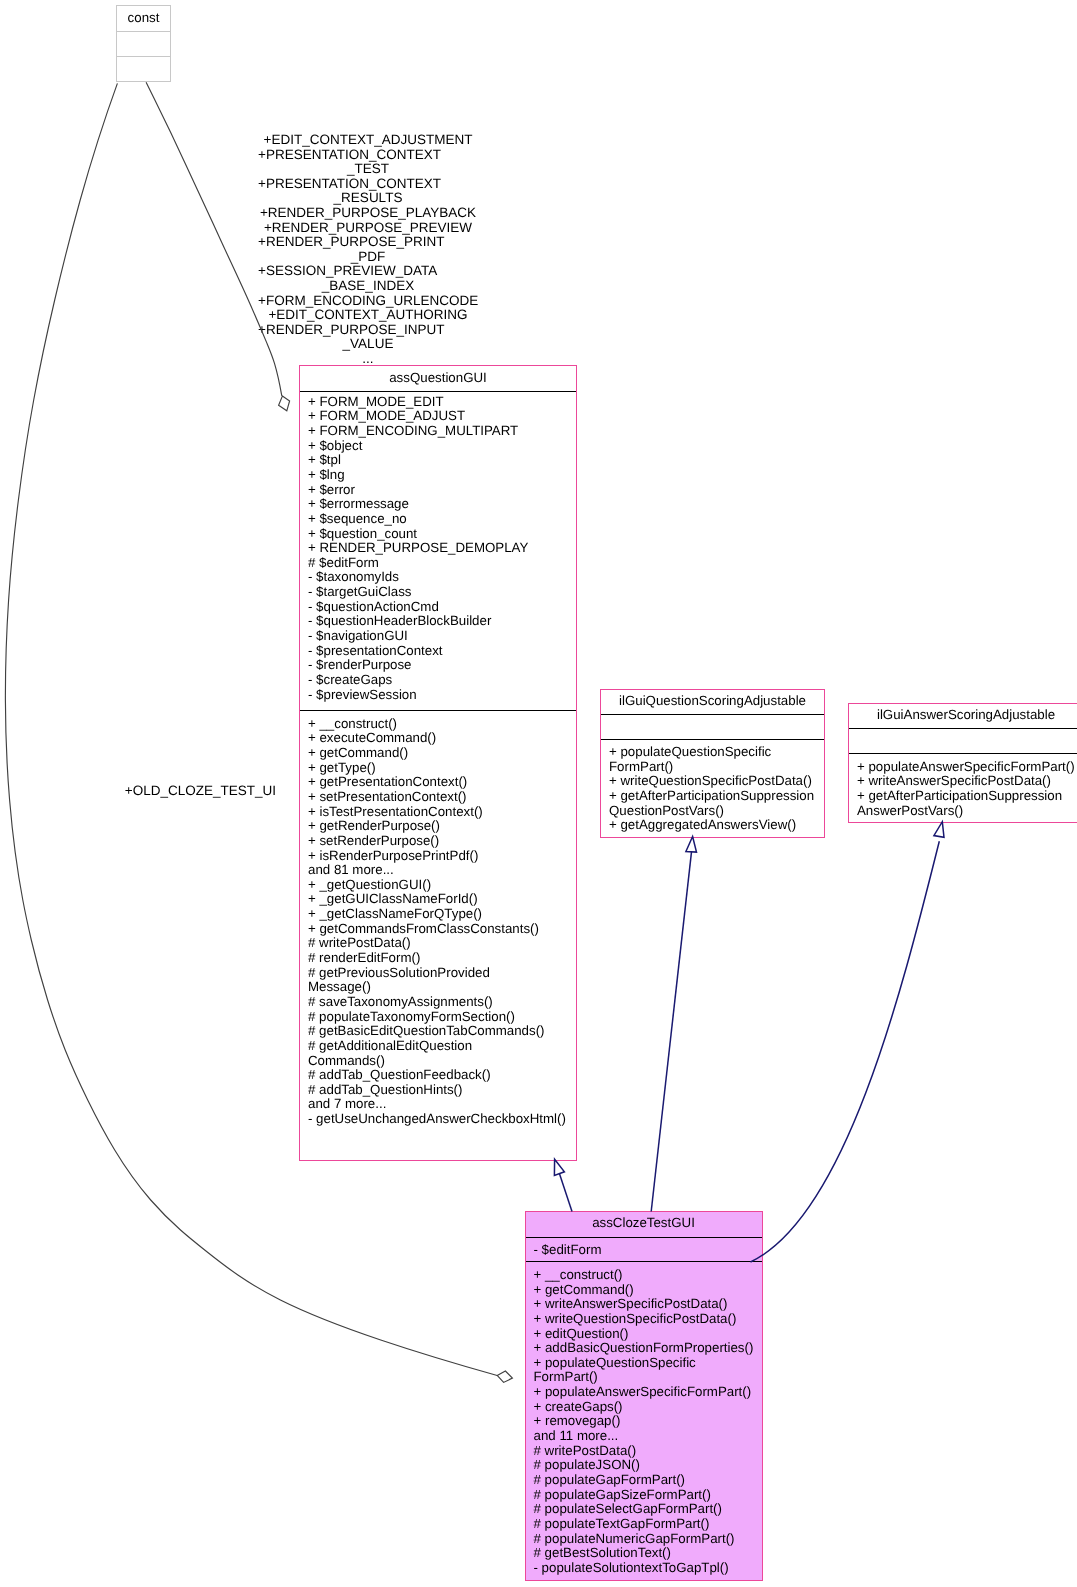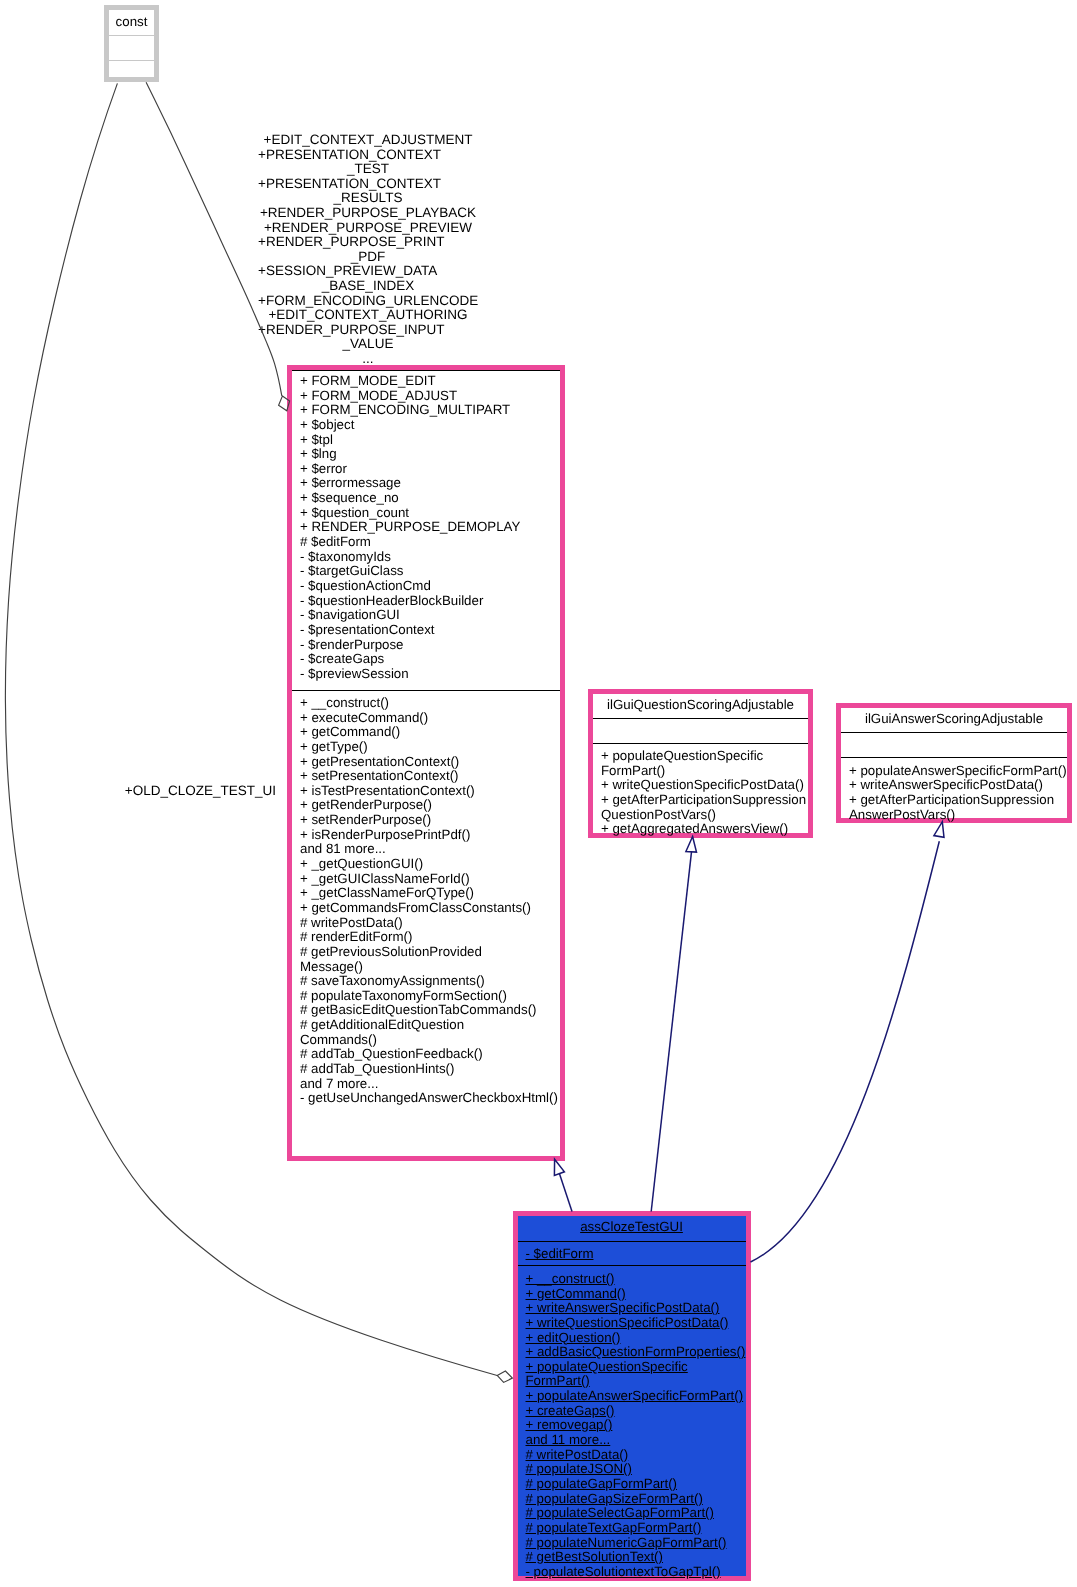--- a/index.html
+++ b/index.html
@@ -3,23 +3,23 @@
 <meta charset="utf-8">
 <title>assClozeTestGUI Collaboration Diagram</title>
 <style>
   html,body{margin:0;padding:0;background:#ffffff;}
   body{width:1077px;height:1587px;position:relative;overflow:hidden;
        font-family:"Liberation Sans",sans-serif;color:#000;
        -webkit-font-smoothing:antialiased;text-rendering:geometricPrecision;}
   #canvas{position:absolute;left:0;top:0;width:1077px;height:1587px;}
   svg.edges{position:absolute;left:0;top:0;width:1077px;height:1587px;overflow:visible;z-index:5;pointer-events:none;}
 
-  .umlbox{position:absolute;box-sizing:border-box;border:5px solid #ec4899;background:#fff;z-index:2;}
+  .umlbox{position:absolute;box-sizing:border-box;border:1px solid #ec4899;background:#fff;z-index:2;margin-left:12px;}
   .umlbox.grayish{border-color:#c8c8c8;}
-  .umlbox.shaded{background:#1d4ed8;text-decoration:underline;}
+  .umlbox.shaded{background:#f0abfc;}
 
   .sec{box-sizing:border-box;overflow:hidden;}
   .sec.divtop{border-top:1px solid #000;}
   .grayish .sec.divtop{border-top-color:#c8c8c8;}
 
   .boxtitle{text-align:center;font-size:13.3px;line-height:15px;}
   .memline{font-size:13.3px;line-height:14.64px;white-space:pre;padding-left:8px;}
 
   .edgelabel{position:absolute;font-size:13.5px;line-height:14.6px;margin-top:27px;}
   .lbline{white-space:pre;}
@@ -70,20 +70,21 @@
       <div class="lbline" style="text-align: center;">+OLD_CLOZE_TEST_UI</div>
     </div>
 
   <div class="umlbox grayish" style="left:104px; top:5px; width:55px; height:77px;">
     <div class="sec boxtitle" style="height:24.8px; padding-top:3.6px;">const</div>
     <div class="sec divtop" style="height:25.5px; padding-top:5.5px;"></div>
     <div class="sec divtop" style="padding-top:5.5px;"></div>
   </div>
 
   <div class="umlbox" style="left:287px; top:365px; width:278px; height:796px;">
+    <div class="sec boxtitle" style="height:24.8px; padding-top:3.6px;">assQuestionGUI</div>
     <div class="sec divtop" style="height:319.5px; padding-top:3px;">
         <div class="memline">+ FORM_MODE_EDIT</div>
         <div class="memline">+ FORM_MODE_ADJUST</div>
         <div class="memline">+ FORM_ENCODING_MULTIPART</div>
         <div class="memline">+ $object</div>
         <div class="memline">+ $tpl</div>
         <div class="memline">+ $lng</div>
         <div class="memline">+ $error</div>
         <div class="memline">+ $errormessage</div>
         <div class="memline">+ $sequence_no</div>

